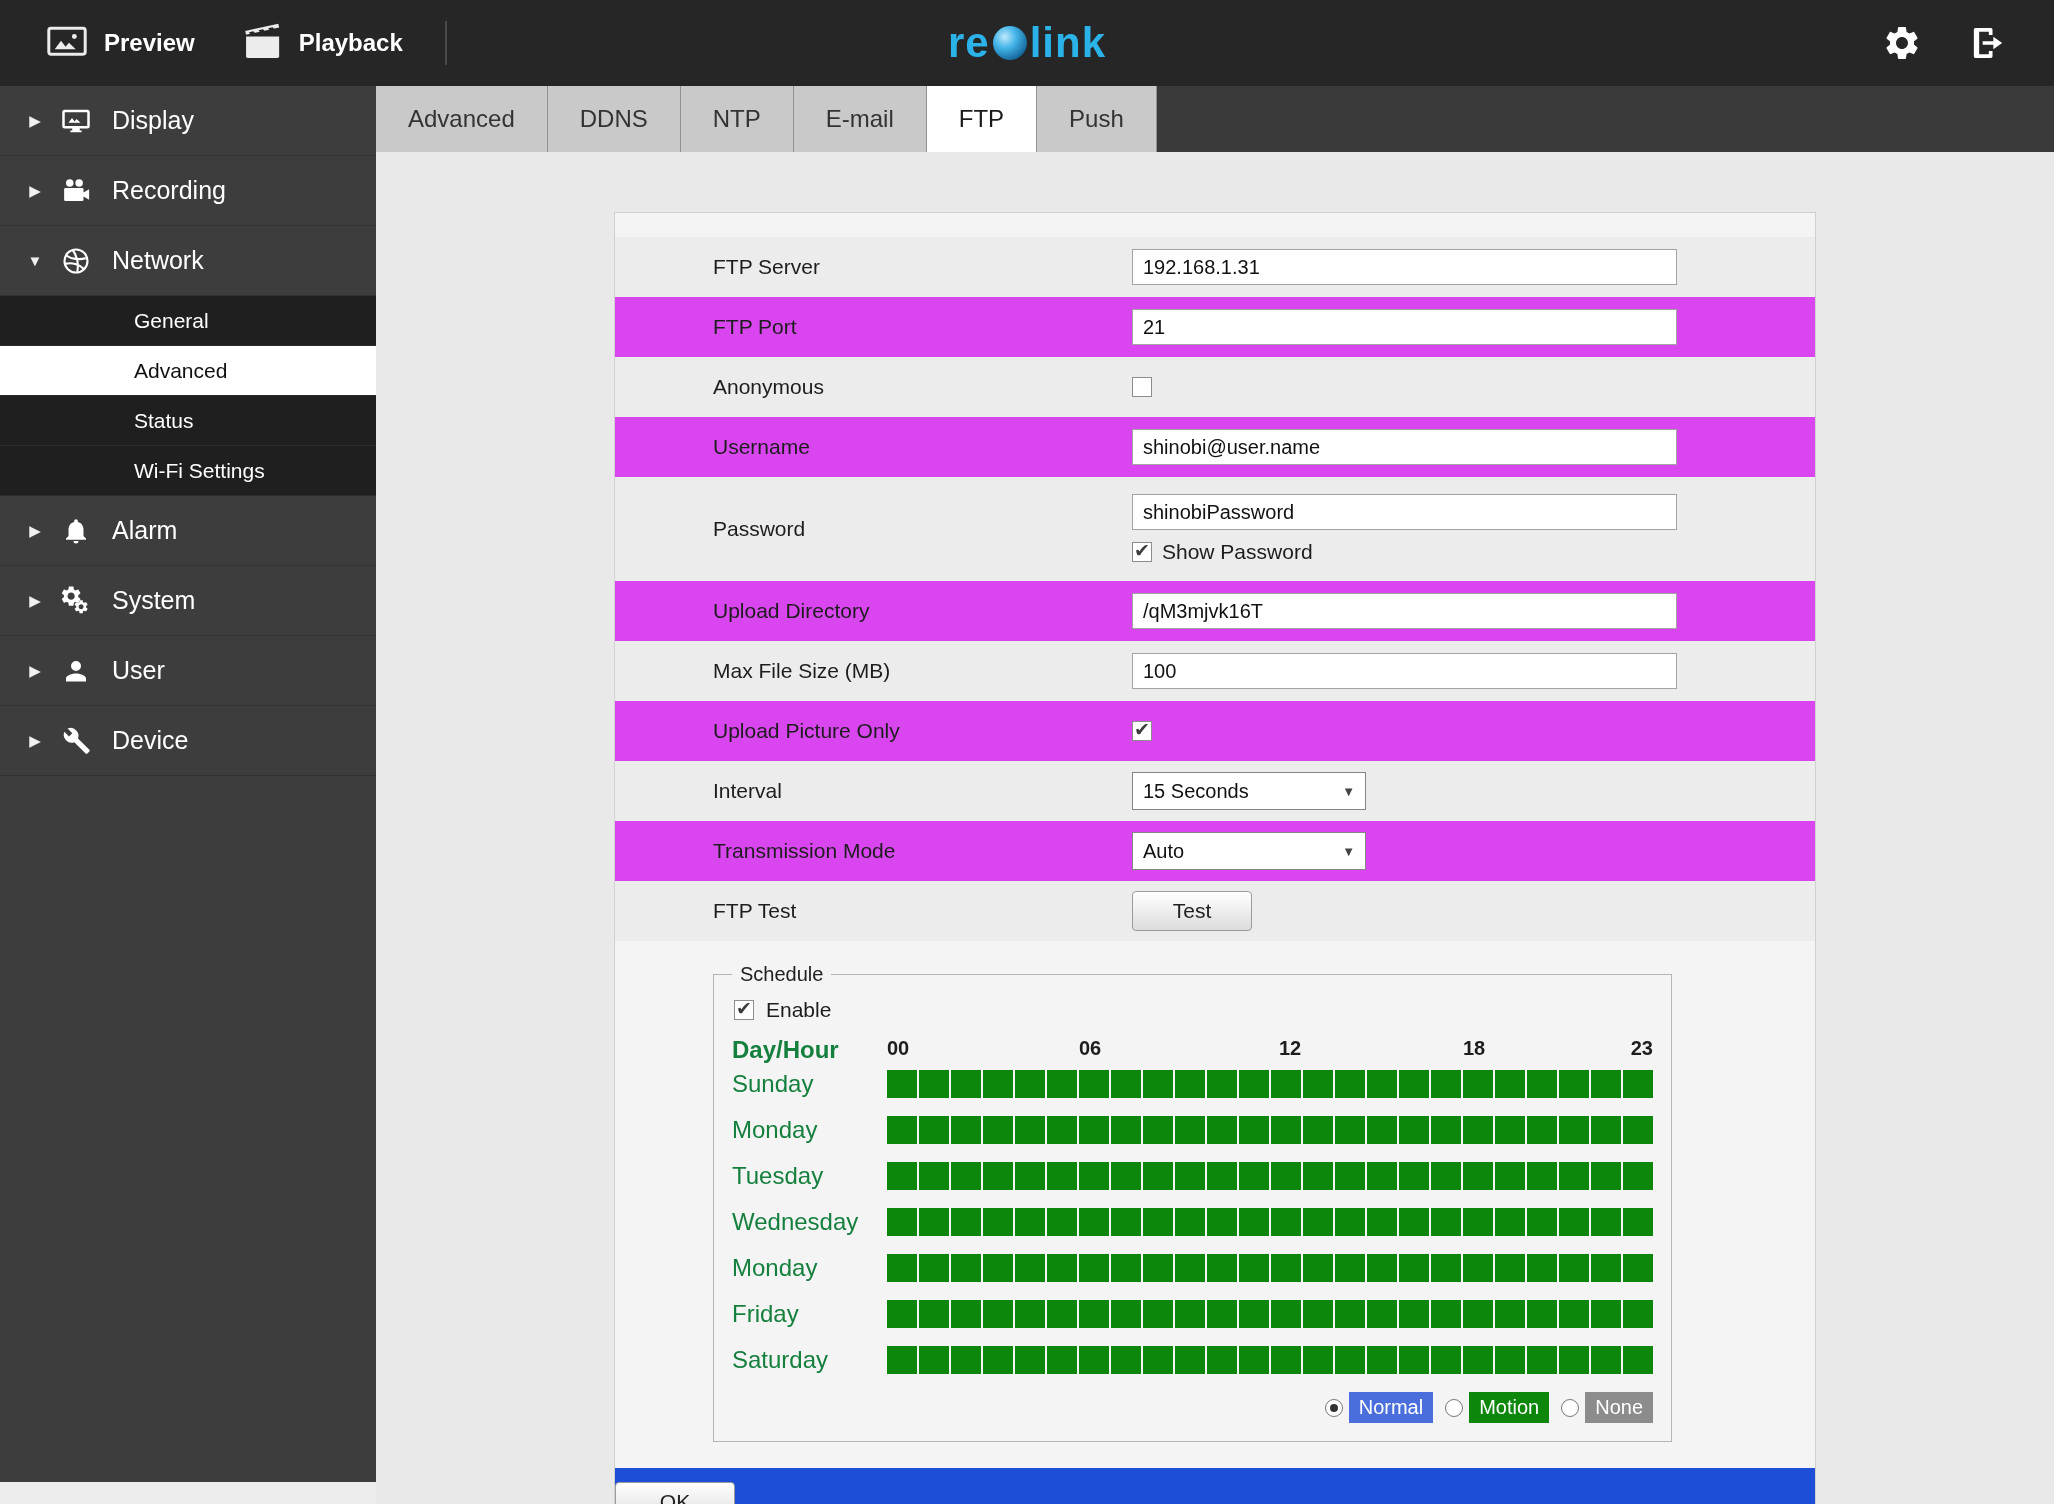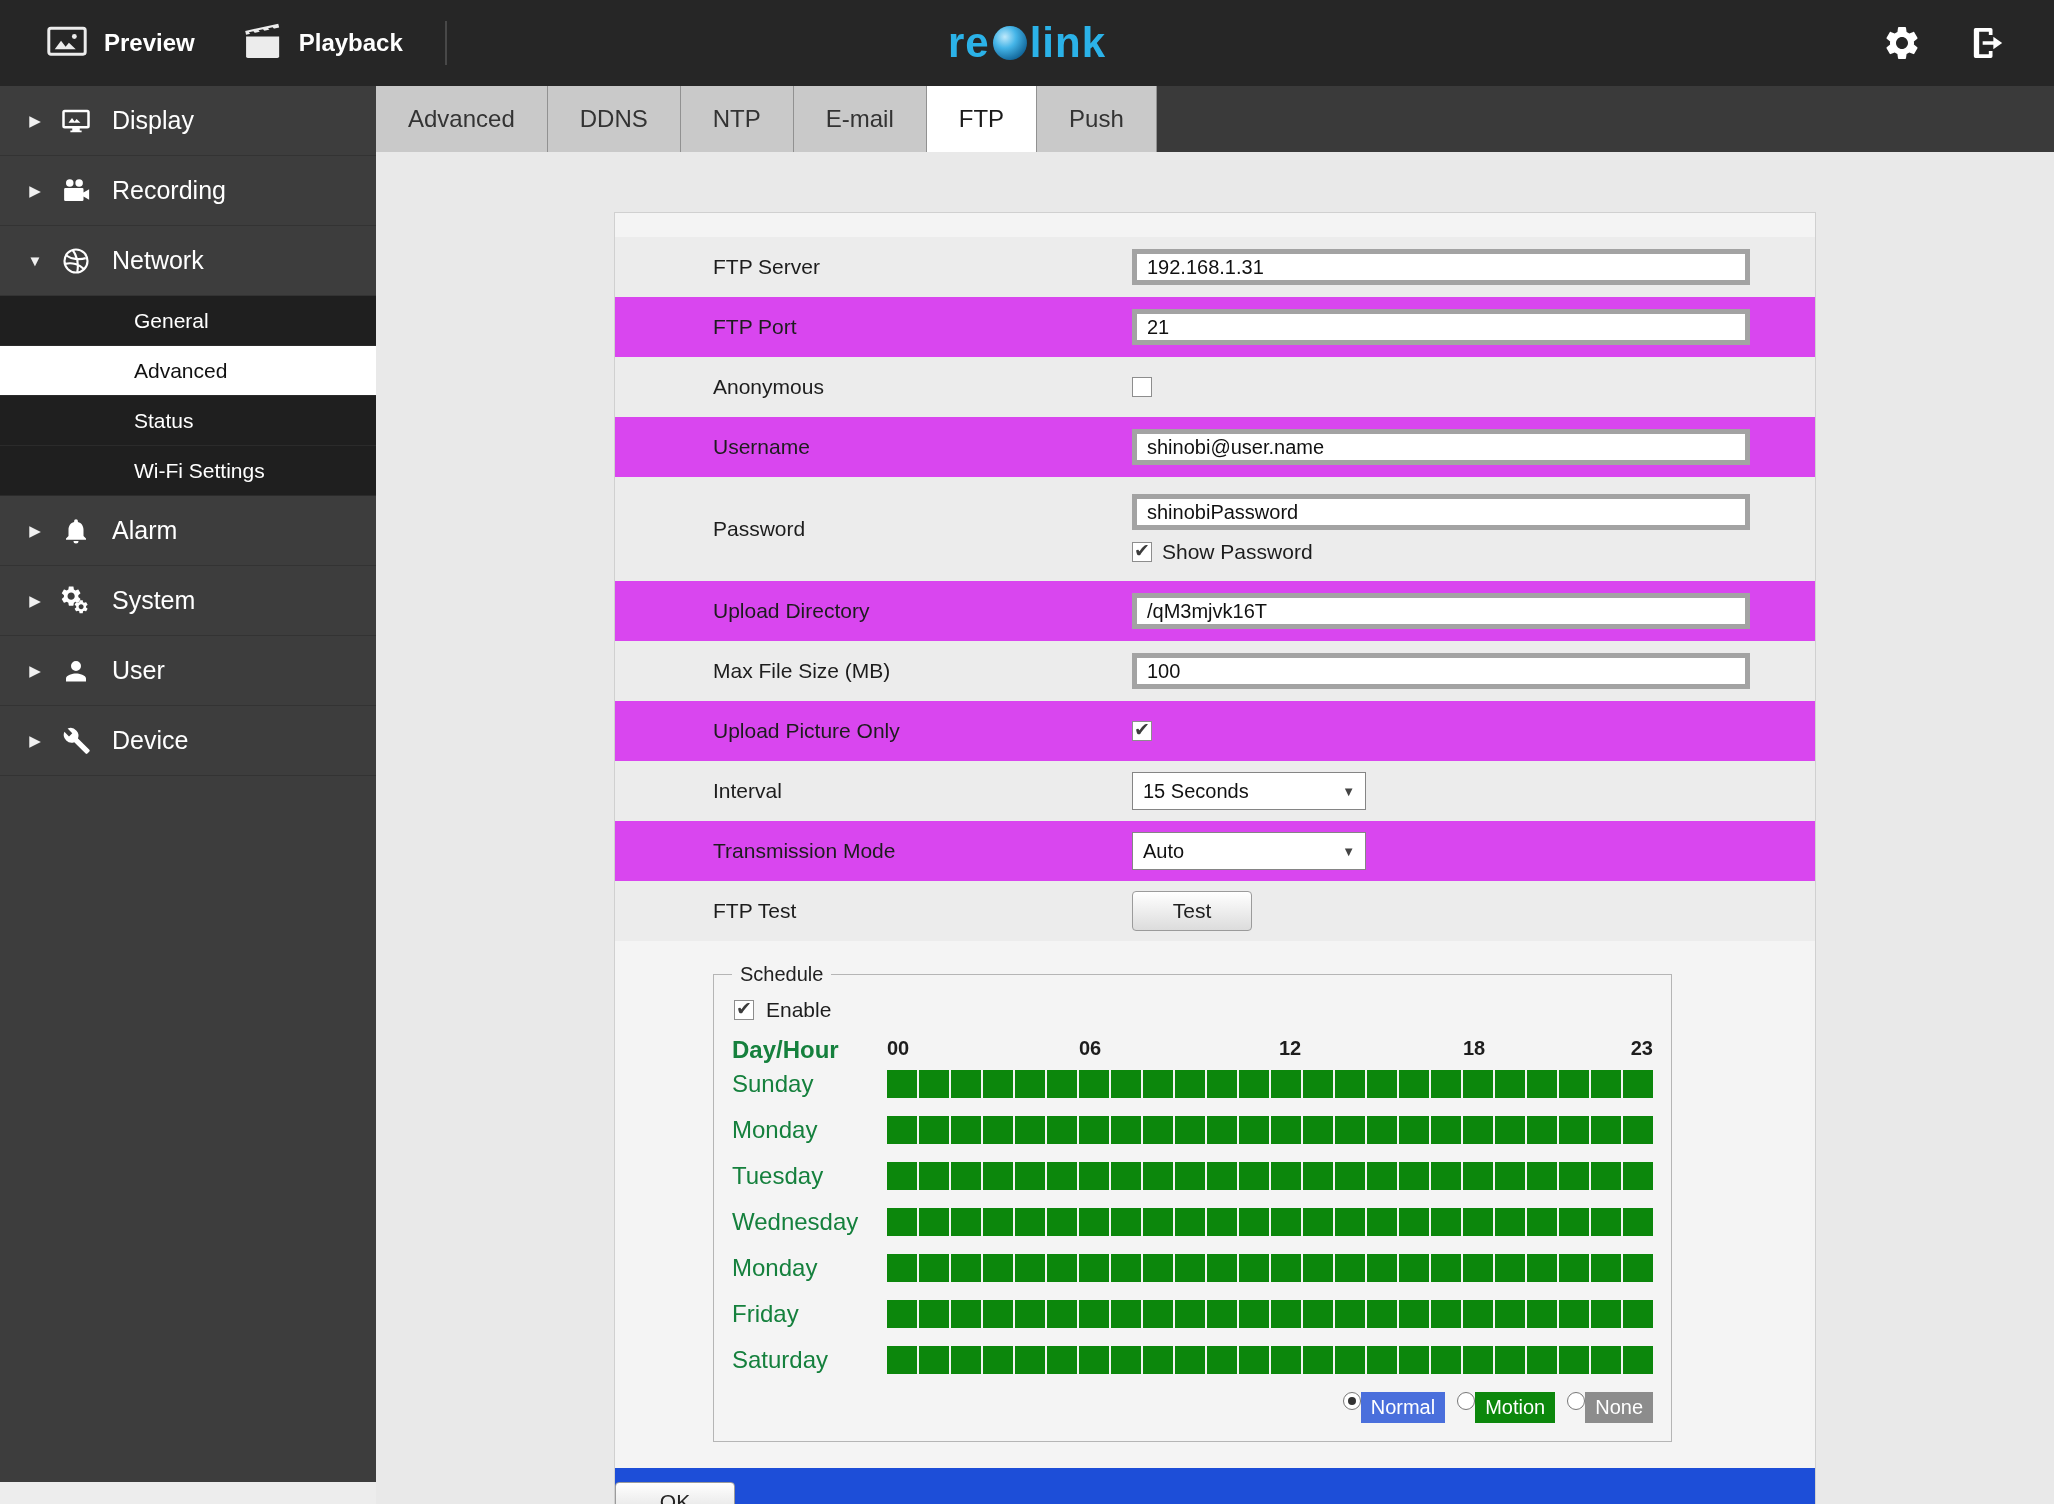--- a/index.html
+++ b/index.html
@@ -44,21 +44,21 @@
   
   .panel{width:1202px;margin:60px auto 0;background:#f4f4f4;border:1px solid #d0d0d0}
   .panel-top{height:24px}
   .form-row{display:flex;align-items:center;min-height:60px}
   .form-row.tall{min-height:104px}
   .form-row.shade-a{background:#ececec}
   .form-row.shade-b{background:#d946ef}
   .row-label{width:517px;padding-left:98px;font-size:21px;color:#1d1d1d;flex-shrink:0}
   .row-control{display:flex;align-items:center}
   .row-control.stack{flex-direction:column;align-items:flex-start;gap:10px;padding:12px 0}
-  input.text{width:618px;height:36px;border:5px solid #a3a3a3;background:#fff;font-size:20px;padding:0 10px;font-family:inherit;color:#111}
+  input.text{width:545px;height:36px;border:1px solid #a3a3a3;background:#fff;font-size:20px;padding:0 10px;font-family:inherit;color:#111}
   .sub-check{display:flex;align-items:center;gap:10px;font-size:21px;color:#1d1d1d}
   input[type=checkbox]{appearance:none;-webkit-appearance:none;width:20px;height:20px;border:1px solid #8d8d8d;background:#fff;position:relative;cursor:pointer;flex-shrink:0}
   input[type=checkbox]:checked::after{content:"\2714";position:absolute;left:1px;top:-4px;font-size:19px;color:#3c3c3c}
   .select{width:234px;height:38px;border:1px solid #858585;background:#fff;display:flex;align-items:center;justify-content:space-between;padding:0 10px;font-size:20px;cursor:pointer;color:#111}
   .caret{font-size:13px;color:#444}
   .btn{min-width:120px;height:40px;background:linear-gradient(#ffffff,#dcdcdc);border:1px solid #9b9b9b;border-radius:4px;font-size:21px;font-family:inherit;color:#222;cursor:pointer}
 
   
   .schedule-wrap{padding:22px 0 0 98px;background:#f4f4f4}
   fieldset.schedule{width:928px;border:1px solid #b5b5b5;padding:6px 18px 18px}
@@ -66,21 +66,21 @@
   .enable-row{display:flex;align-items:center;gap:12px;font-size:21px;margin:6px 0 14px 2px;color:#1d1d1d}
   .sched-row{display:flex;align-items:center;margin-bottom:18px}
   .sched-row.header{margin-bottom:6px}
   .sched-label{width:155px;font-size:24px;color:#15803d;flex-shrink:0}
   .sched-label.bold{font-weight:bold}
   .hour-labels{position:relative;width:766px;height:26px;font-weight:bold;font-size:20px;color:#1d1d1d}
   .hour-labels span{position:absolute;top:0}
   .sched-cells{display:flex;gap:2px}
   .cell{width:30px;height:28px;background:var(--cell-on,#0c870c);cursor:pointer}
   .mode-row{display:flex;justify-content:flex-end;align-items:center;gap:12px;margin-top:12px}
-  .mode{display:flex;align-items:flex-start;cursor:pointer}
+  .mode{display:flex;align-items:center;gap:6px;cursor:pointer}
   input[type=radio]{appearance:none;-webkit-appearance:none;width:18px;height:18px;border:1px solid #777;border-radius:50%;background:#fff;position:relative;cursor:pointer;flex-shrink:0}
   input[type=radio]:checked::after{content:"";position:absolute;left:4px;top:4px;width:8px;height:8px;border-radius:50%;background:#333}
   .badge{color:#fff;font-size:20px;padding:4px 10px}
 
   .ok-strip{margin-top:26px;background:#1d4ed8;padding:14px 0;display:flex;}
   .panel-bottom{height:44px}
 </style>
 </head>
 <body>
 

